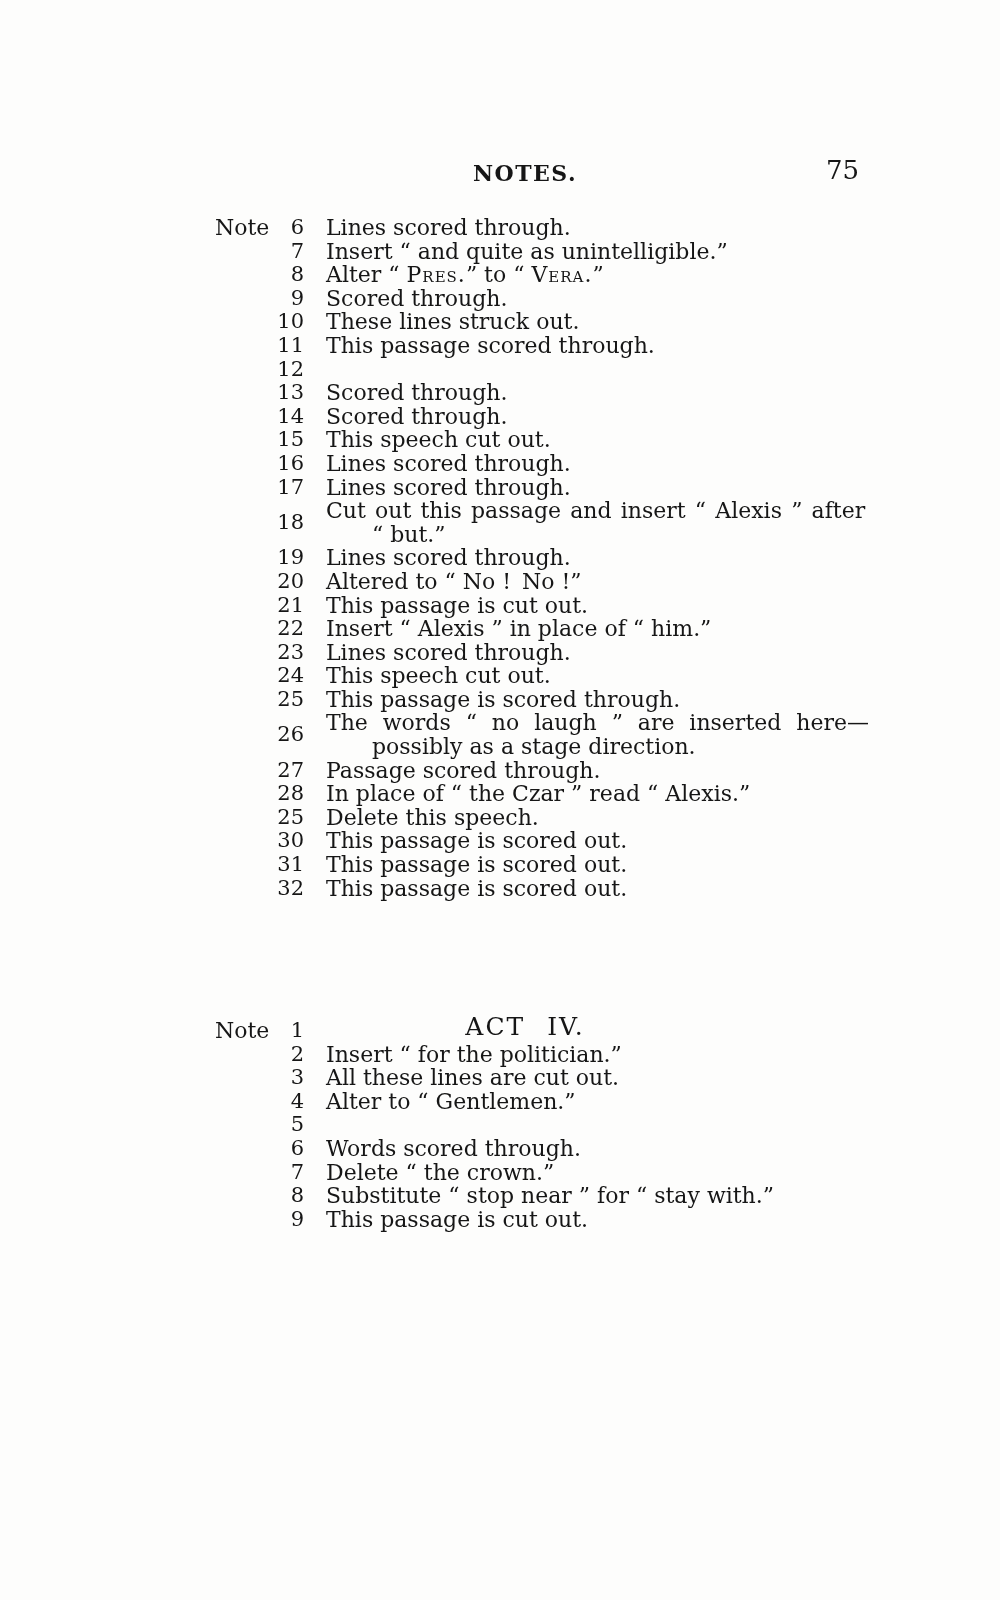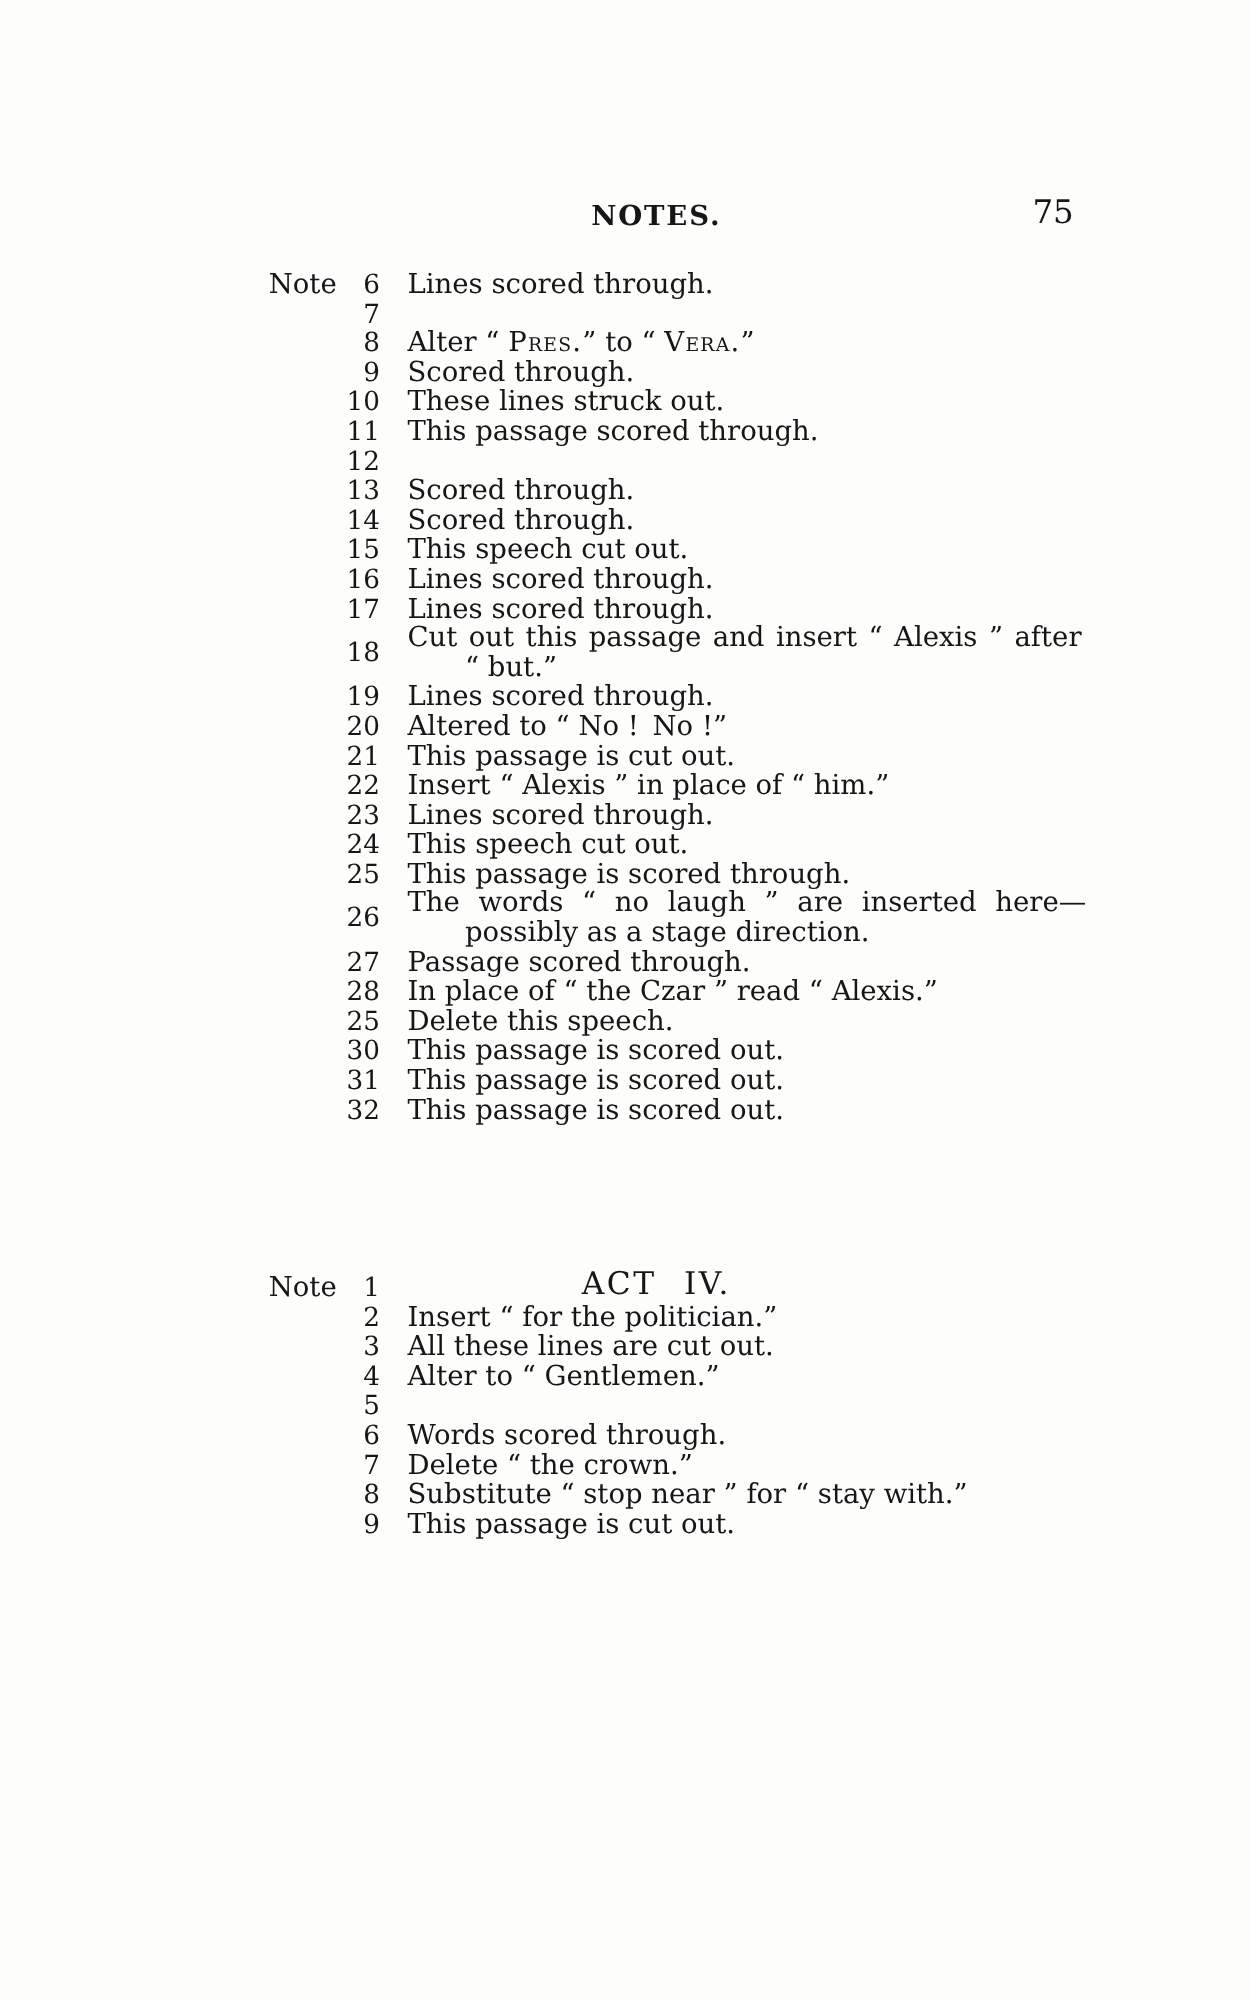--- a/index.html
+++ b/index.html
@@ -46,20 +46,21 @@
 
   <div class="notes-block block-1">
     <div class="row">
       <span class="lbl">Note</span>
       <span class="num">6</span>
       <span class="txt">Lines scored through.</span>
     </div>
     <div class="row">
       <span class="lbl"></span>
       <span class="num">7</span>
+      <span class="txt">Insert “ and quite as unintelligible.”</span>
     </div>
     <div class="row">
       <span class="lbl"></span>
       <span class="num">8</span>
       <span class="txt"><span>Alter “ </span><span class="sc">Pres.</span><span>” to “ </span><span class="sc">Vera.</span><span>”</span></span>
     </div>
     <div class="row">
       <span class="lbl"></span>
       <span class="num">9</span>
       <span class="txt">Scored through.</span>

